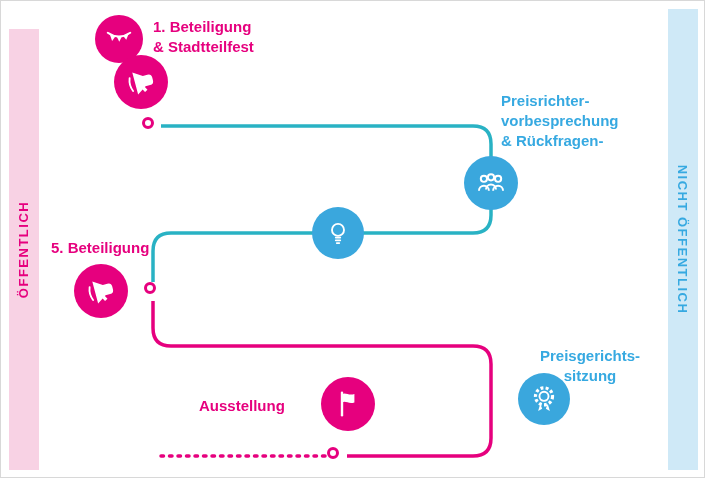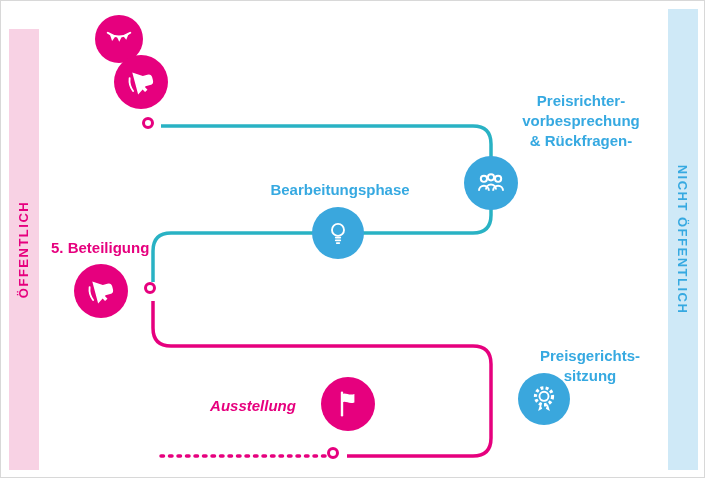--- a/index.html
+++ b/index.html
@@ -63,45 +63,46 @@
     </svg>
   </div>
   <div class="big-circle pink-bg" style="left:113px; top:54px; width:54px; height:54px;">
     <svg class="tilt" width="32" height="32" viewBox="0 0 24 24">
       <path d="M7.5 3.5 v17 l7-4.5 h3.5 a3 3 0 0 0 3-3 v-2 a3 3 0 0 0 -3-3 H14.5 Z" fill="#fff"></path>
       <path d="M10.5 15.5 l2.5 4.5 l2.2-1.2 l-2.2-4 Z" fill="#fff"></path>
       <path d="M4.5 7 Q2.5 12 4.5 17" stroke="#fff" stroke-width="1.4" fill="none" stroke-linecap="round"></path>
     </svg>
   </div>
   <div class="node" style="left:141px; top:116px;"></div>
+  <div class="lbl lbl-pink" style="left:152px; top:16px;">
+    <span>1. Beteiligung</span>
+    <span>&amp; Stadtteilfest</span>
+  </div>
 
   <div class="big-circle blue-bg" style="left:463px; top:155px; width:54px; height:54px;">
     <svg width="34" height="34" viewBox="0 0 24 24">
       <circle cx="7" cy="9" r="2.2" stroke="#fff" stroke-width="1.4" fill="none"></circle>
       <circle cx="12" cy="8" r="2.2" stroke="#fff" stroke-width="1.4" fill="none"></circle>
       <circle cx="17" cy="9" r="2.2" stroke="#fff" stroke-width="1.4" fill="none"></circle>
       <path d="M3.5 17.5 a3.5 3.5 0 0 1 7 0" stroke="#fff" stroke-width="1.4" fill="none"></path>
       <path d="M8.5 16.5 a3.5 3.5 0 0 1 7 0" stroke="#fff" stroke-width="1.4" fill="none"></path>
       <path d="M13.5 17.5 a3.5 3.5 0 0 1 7 0" stroke="#fff" stroke-width="1.4" fill="none"></path>
     </svg>
   </div>
-  <div class="lbl lbl-blue" style="left:500px; top:90px; width:160px; text-align:center;">
+  <div class="lbl lbl-blue" style="left:500px; top:90px; width:160px; text-align:left;">
     <span>Preisrichter-</span>
     <span>vorbesprechung</span>
     <span style="">&amp; Rückfragen-</span>
   </div>
 
   <div class="big-circle blue-bg" style="left:311px; top:206px; width:52px; height:52px;">
     <svg width="30" height="30" viewBox="0 0 24 24">
       <circle cx="12" cy="9.5" r="4.8" stroke="#fff" stroke-width="1.5" fill="none"></circle>
       <path d="M10.2 15.6 h3.6 M10.2 17.8 h3.6 M11 20 h2" stroke="#fff" stroke-width="1.4" stroke-linecap="round"></path>
     </svg>
-  </div>
-  <div class="lbl lbl-blue" style="left:244px; top:179px; width:190px; text-align:center;">
-    <span>Bearbeitungsphase</span>
   </div>
 
   <div class="big-circle pink-bg" style="left:73px; top:263px; width:54px; height:54px;">
     <svg class="tilt" width="32" height="32" viewBox="0 0 24 24">
       <path d="M7.5 3.5 v17 l7-4.5 h3.5 a3 3 0 0 0 3-3 v-2 a3 3 0 0 0 -3-3 H14.5 Z" fill="#fff"></path>
       <path d="M10.5 15.5 l2.5 4.5 l2.2-1.2 l-2.2-4 Z" fill="#fff"></path>
       <path d="M4.5 7 Q2.5 12 4.5 17" stroke="#fff" stroke-width="1.4" fill="none" stroke-linecap="round"></path>
     </svg>
   </div>
   <div class="node" style="left:143px; top:281px;"></div>
@@ -122,17 +123,17 @@
     <span>sitzung</span>
   </div>
 
   <div class="big-circle pink-bg" style="left:320px; top:376px; width:54px; height:54px;">
     <svg width="32" height="32" viewBox="0 0 24 24">
       <path d="M7.5 3.5 V20.5" stroke="#fff" stroke-width="1.8" stroke-linecap="round"></path>
       <path d="M7.5 4.5 C10.5 3 12.5 6 16.8 4.5 V10.8 C12.5 12.3 10.5 9.3 7.5 10.8 Z" fill="#fff"></path>
     </svg>
   </div>
   <div class="node" style="left:326px; top:446px;"></div>
-  <div class="lbl lbl-pink" style="left:198px; top:395px; width:108px; text-align:center;font-style:italic;">
+  <div class="lbl lbl-pink" style="left:198px; top:395px; width:108px; text-align:left;">
     <span>Ausstellung</span>
   </div>
 
 </div>
 
 </body></html>

